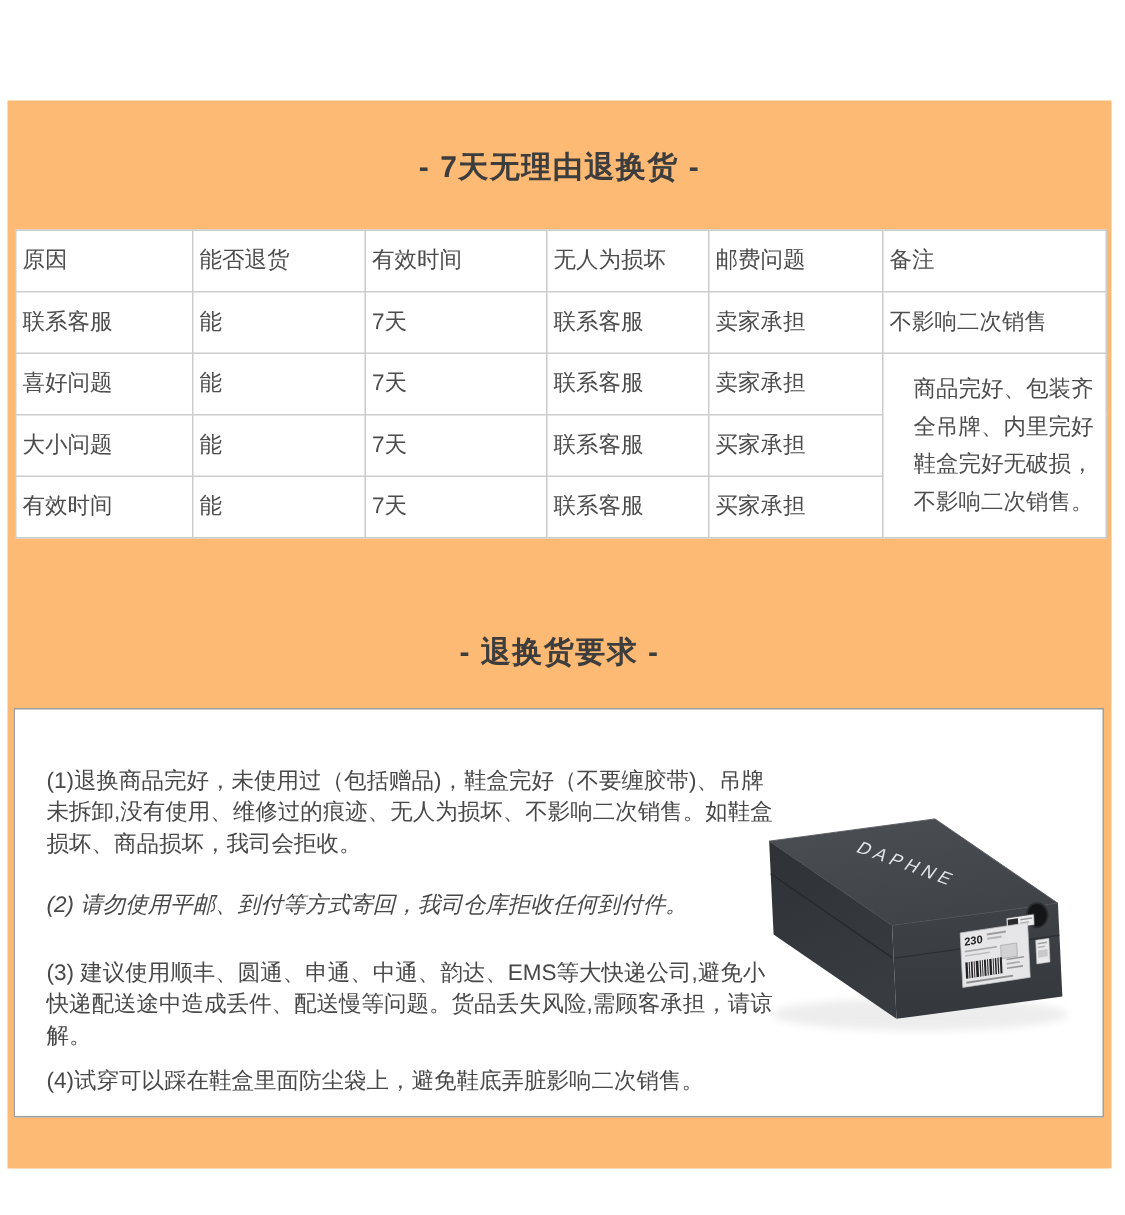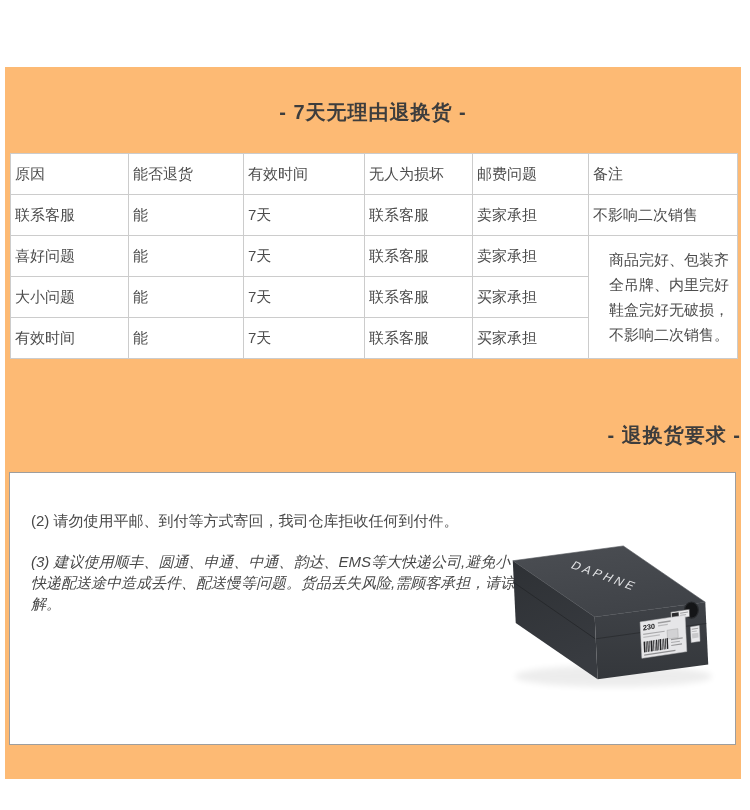--- a/index.html
+++ b/index.html
@@ -20,21 +20,21 @@
   .section-title {
     margin: 0;
     text-align: center;
     font-size: 20px;
     font-weight: 600;
     color: #3d3d3d;
     letter-spacing: 1px;
     line-height: 24px;
   }
   .section-title.first { padding-top: 33px; }
-  .section-title.second { padding-top: 64px; text-align: right; }
+  .section-title.second { padding-top: 64px; }
 
   table.policy {
     border-collapse: collapse;
     margin: 29px 0 0 5px;
     width: 727px;
     background: #ffffff;
     table-layout: fixed;
   }
   table.policy th, table.policy td {
     border: 1px solid #cccccc;
@@ -135,22 +135,24 @@
         <td>联系客服</td>
         <td>买家承担</td>
       </tr>
     </tbody>
   </table>
 
   <h2 class="section-title second">- 退换货要求 -</h2>
 
   <div class="req-box">
     <div class="req-text">
+      <p>(1)退换商品完好，未使用过（包括赠品)，鞋盒完好（不要缠胶带)、吊牌未拆卸,没有使用、维修过的痕迹、无人为损坏、不影响二次销售。如鞋盒损坏、商品损坏，我司会拒收。</p>
       <p>(2) 请勿使用平邮、到付等方式寄回，我司仓库拒收任何到付件。</p>
       <p>(3) 建议使用顺丰、圆通、申通、中通、韵达、EMS等大快递公司,避免小快递配送途中造成丢件、配送慢等问题。货品丢失风险,需顾客承担，请谅解。</p>
+      <p>(4)试穿可以踩在鞋盒里面防尘袋上，避免鞋底弄脏影响二次销售。</p>
     </div>
 
     <svg class="shoebox" viewBox="0 0 235 168">
       <defs>
         <linearGradient id="gTop" x1="0" y1="0" x2="0.4" y2="1">
           <stop offset="0" stop-color="#4b4e53"></stop>
           <stop offset="1" stop-color="#404348"></stop>
         </linearGradient>
         <linearGradient id="gLeft" x1="0" y1="0" x2="0.3" y2="1">
           <stop offset="0" stop-color="#2e3135"></stop>

